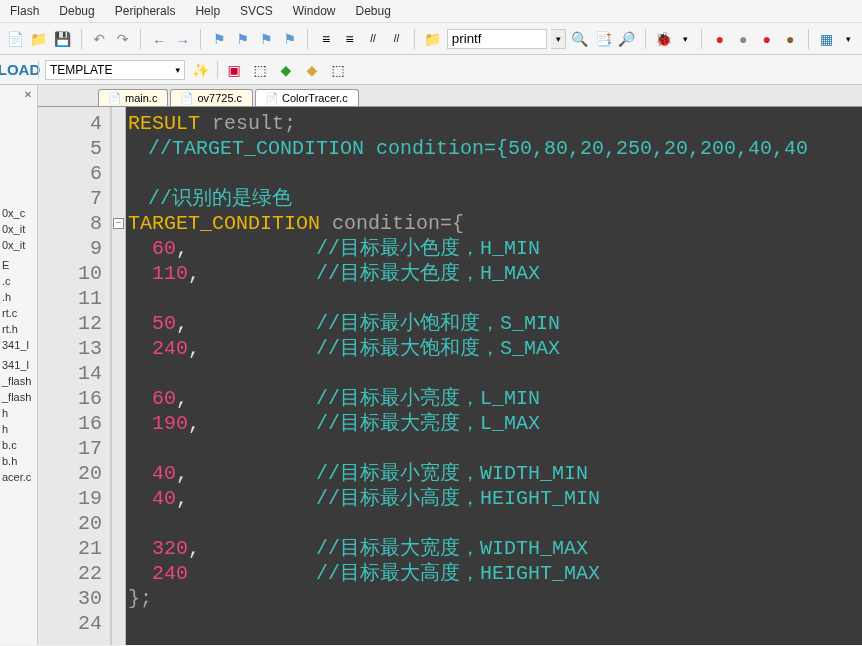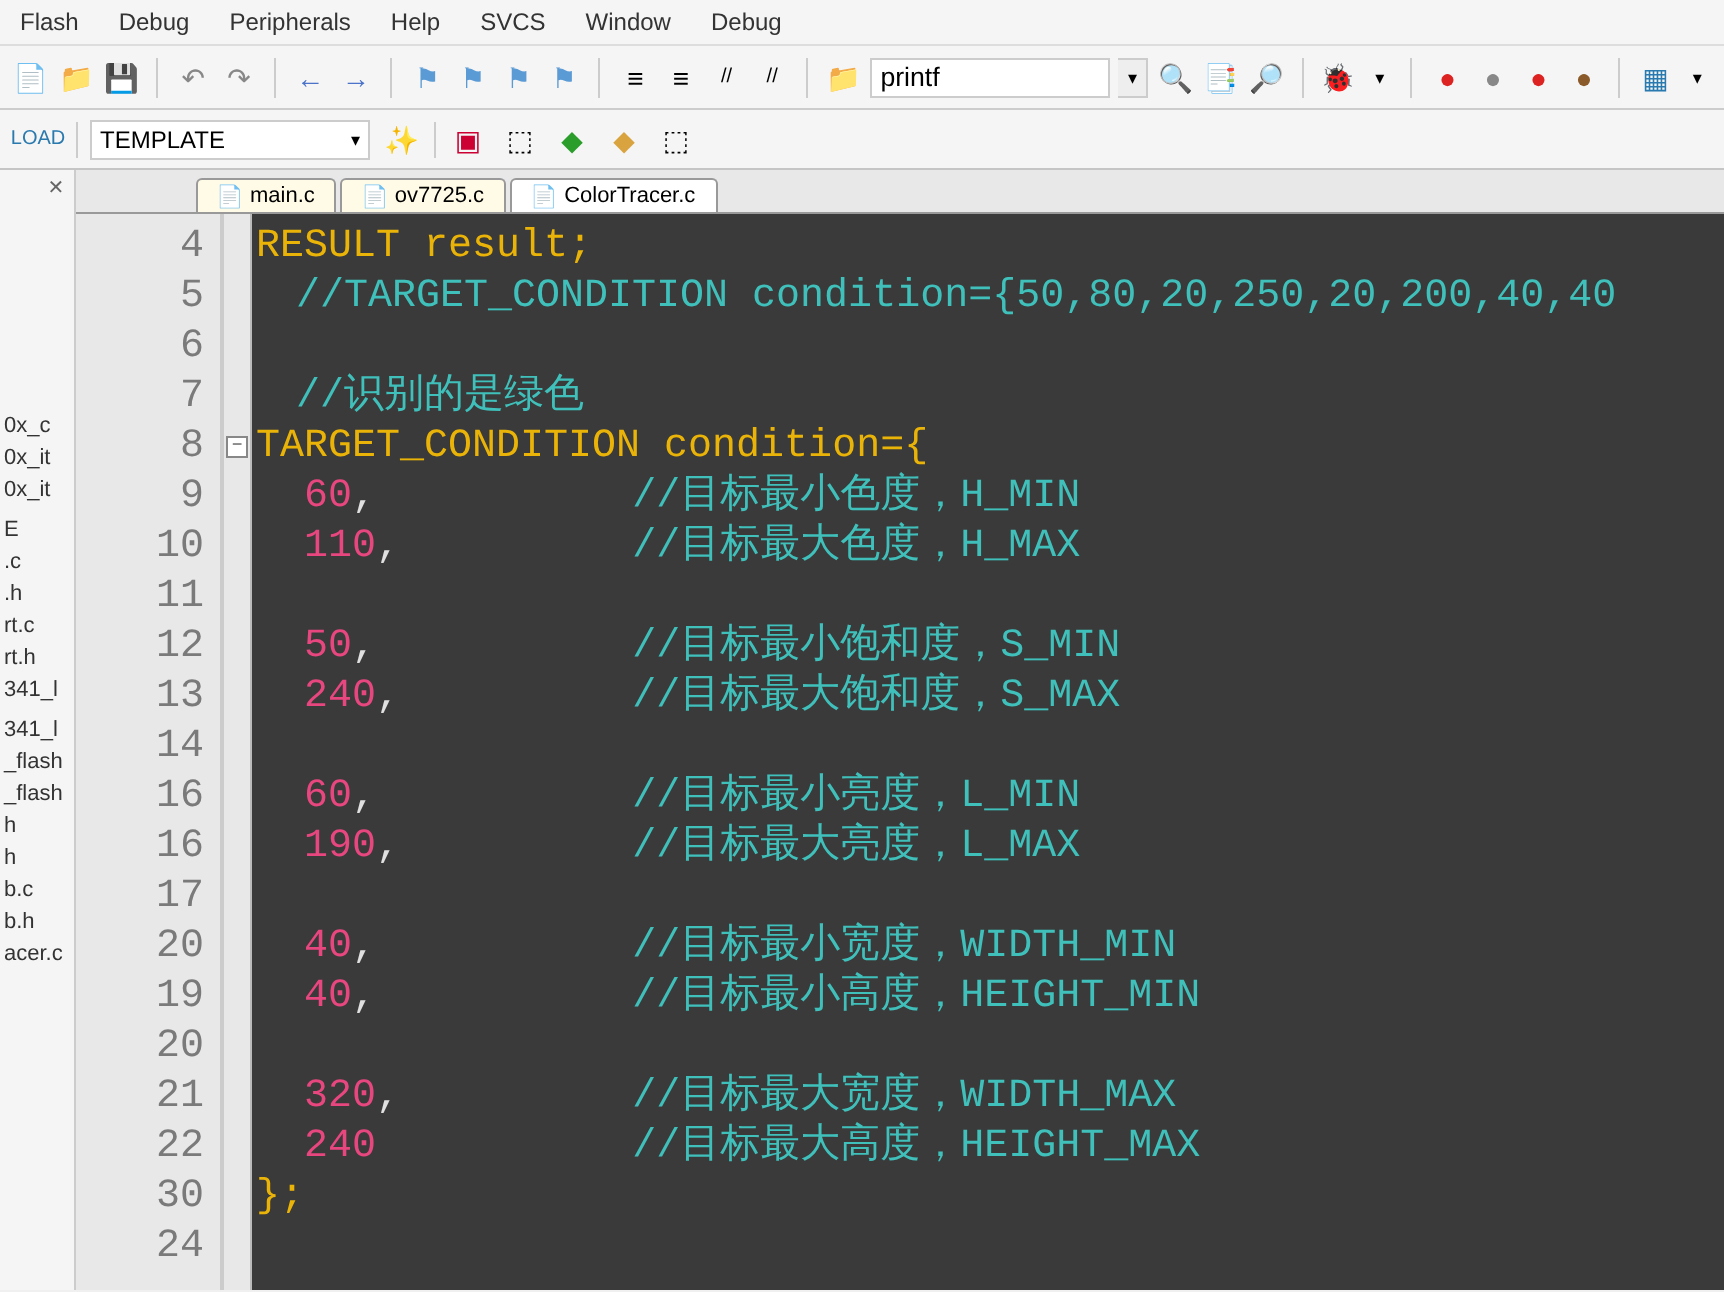--- a/index.html
+++ b/index.html
@@ -41,21 +41,21 @@
   display: inline-flex;
   align-items: center;
   justify-content: center;
   font-size: 14px;
   cursor: pointer;
 }
 .toolbar input[type="text"] {
   height: 20px;
   border: 1px solid #ccc;
   padding: 0 4px;
-  width: 120px;
+  width: 100px;
 }
 .toolbar .combo-dd {
   width: 16px;
   height: 20px;
   border: 1px solid #ccc;
   border-left: none;
   background: #eee;
   display: inline-flex;
   align-items: center;
   justify-content: center;
@@ -196,21 +196,21 @@
 }
 .code {
   flex: 1;
   padding: 4px 0 0 2px;
   white-space: pre;
   color: #ddd;
   overflow: hidden;
 }
 .code .cl { height: 25px; line-height: 25px; }
 .c-type { color: #eab308; }
-.c-ident { color: #eab308; }
+.c-ident { color: #a3a3a3; }
 .c-comment { color: #3fc0bb; margin-left: 20px; }
 .c-num { color: #e8467f; }
 .c-punc { color: #e0e0e0; }
 </style>
 </head>
 <body>
 
 <div class="menubar" id="menubar">
     <span>Flash</span>
     <span>Debug</span>
@@ -255,21 +255,21 @@
   <span class="toolbar-icon" style="color:#d22">●</span>
   <span class="toolbar-icon" style="color:#888">●</span>
   <span class="toolbar-icon" style="color:#d22">●</span>
   <span class="toolbar-icon" style="color:#8a5a2a">●</span>
   <span class="sep"></span>
   <span class="toolbar-icon" style="color:#2a7aaf">▦</span>
   <span class="combo-dd" style="border:none;background:none">▾</span>
 </div>
 
 <div class="toolbar2">
-  <span class="toolbar-icon" style="font-size:10px;font-weight:normal;color:#2a7aaf;width:26px">LOAD</span>
+  <span class="toolbar-icon" style="font-size:15px;font-weight:bold;color:#2a7aaf;width:26px">LOAD</span>
   <span class="sep" style="width:1px;height:18px;background:#ccc;display:inline-block"></span>
   <div class="template-combo">
     <span>TEMPLATE</span>
     <span style="font-size:9px">▾</span>
   </div>
   <span class="toolbar-icon">✨</span>
   <span style="width:1px;height:18px;background:#ccc;display:inline-block"></span>
   <span class="toolbar-icon" style="color:#c03">▣</span>
   <span class="toolbar-icon">⬚</span>
   <span class="toolbar-icon" style="color:#2a9d2a">◆</span>

